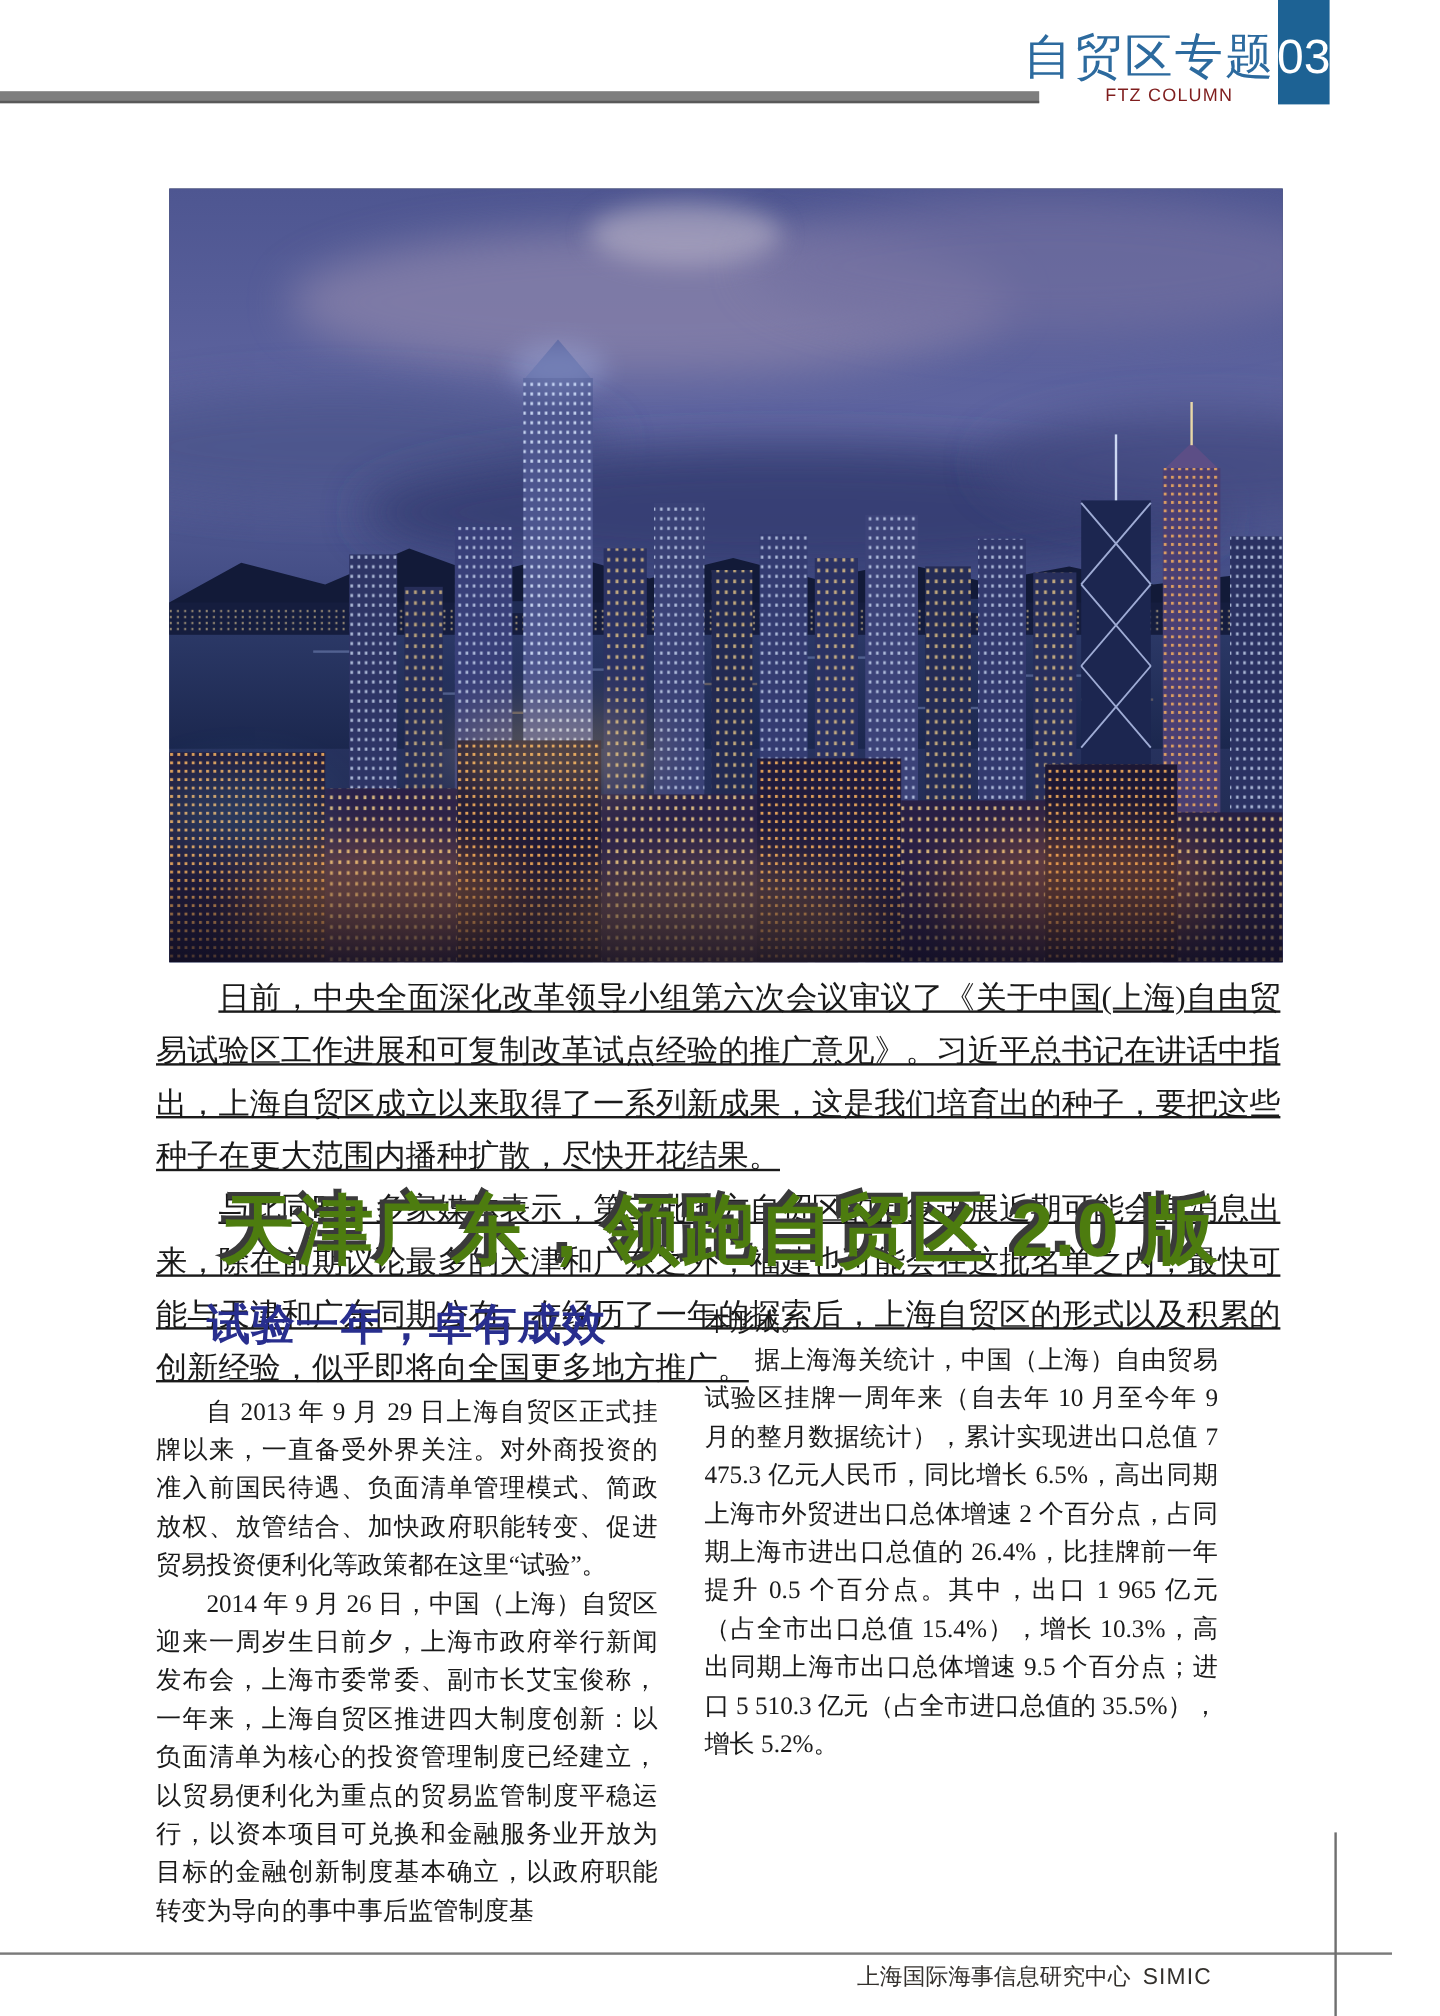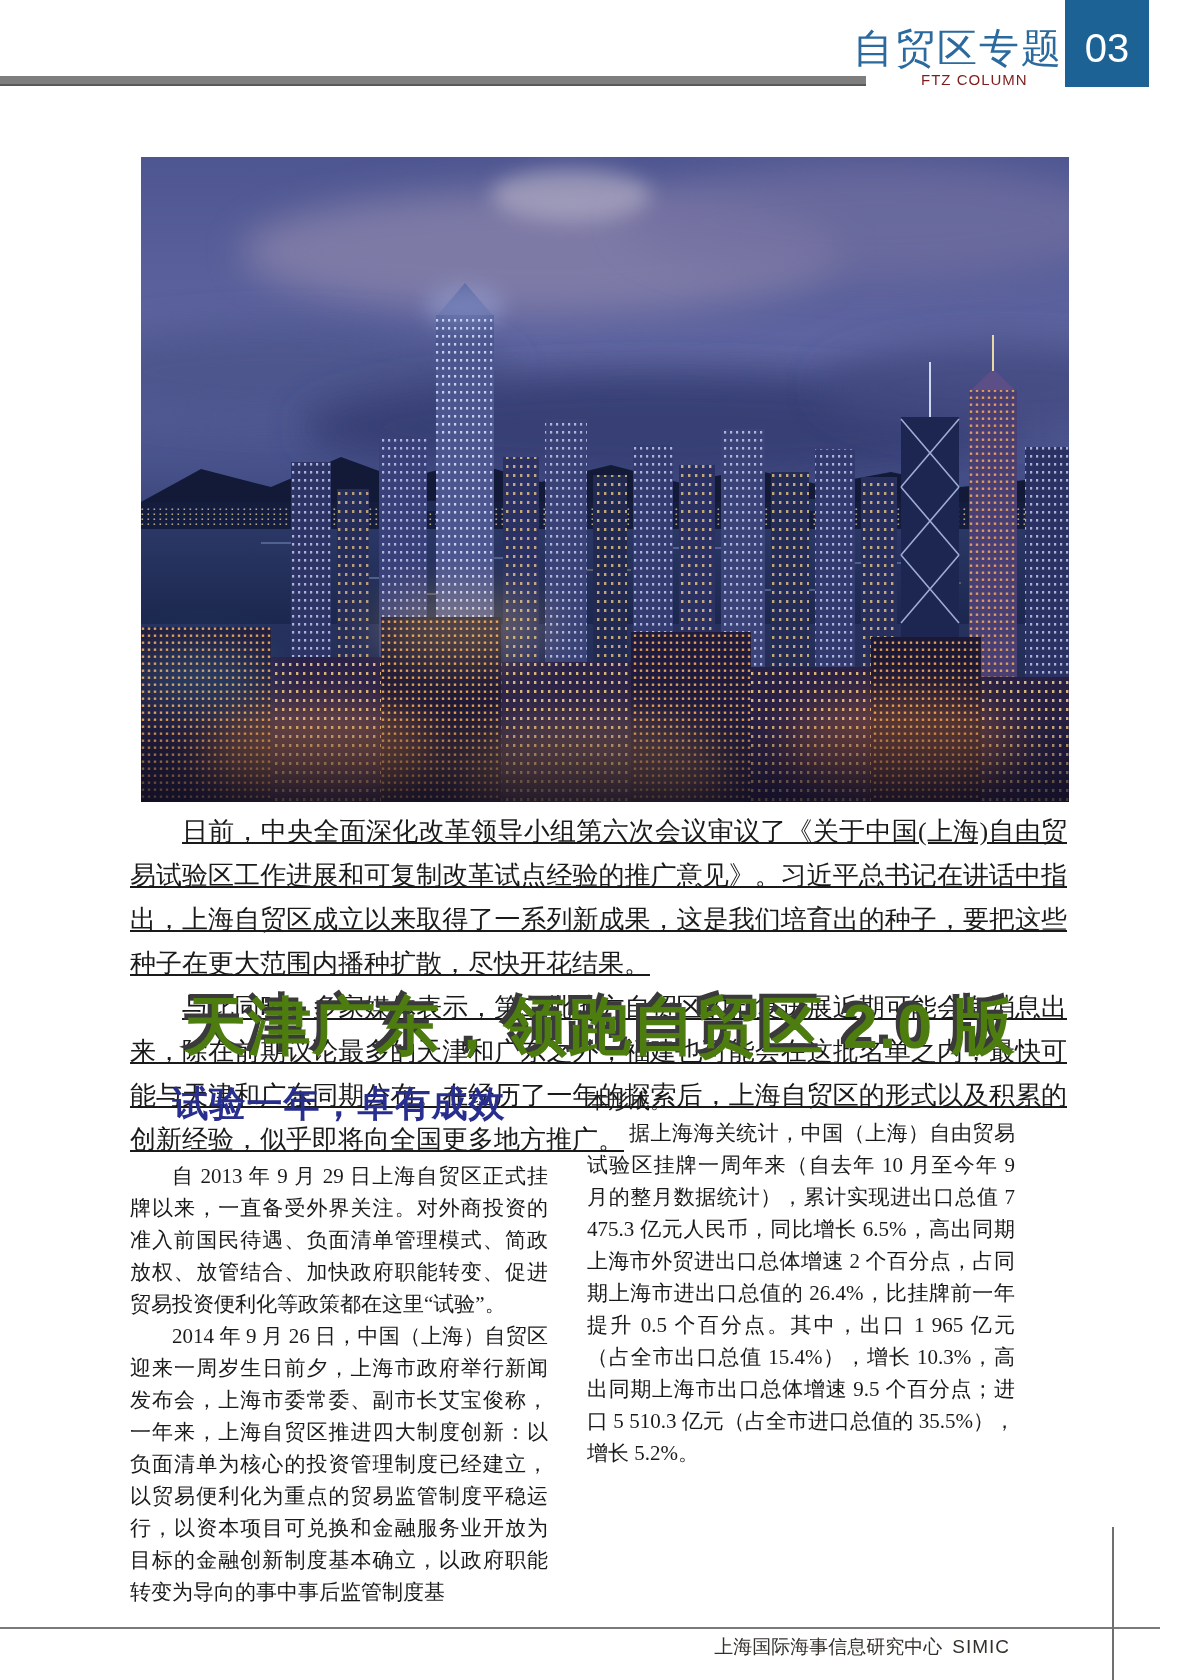--- a/index.html
+++ b/index.html
@@ -7,21 +7,21 @@
         font-family:"Liberation Serif","DejaVu Serif",serif;color:#1a1a1a;}
 
   
   .hdr-bar{position:absolute;left:0;top:76px;width:866px;height:8px;
            background:#7e7e7e;border-bottom:2px solid #595959;}
   .hdr-title{position:absolute;right:137px;top:24px;font-size:40px;line-height:48px;
              color:#2c6a9e;font-family:"Liberation Sans","DejaVu Sans",sans-serif;
              font-weight:500;letter-spacing:2px;white-space:nowrap;}
   .hdr-en{position:absolute;left:921px;top:71px;font-size:15px;letter-spacing:1px;
           color:#7f1d1d;font-family:"Liberation Sans","DejaVu Sans",sans-serif;}
-  .hdr-box{position:absolute;left:1065px;top:0;width:84px;height:87px;background:#1d6294;
+  .hdr-box{position:absolute;left:1065px;top:0;width:43px;height:87px;background:#1d6294;
            color:#fff;font-family:"Liberation Sans","DejaVu Sans",sans-serif;
            font-size:40px;display:flex;align-items:center;justify-content:center;
            padding-top:10px;box-sizing:border-box;}
 
   
   .photo{position:absolute;left:141px;top:157px;width:928px;height:645px;overflow:hidden;
          background:#2a3563;}
   .photo svg{display:block;}
 
   

